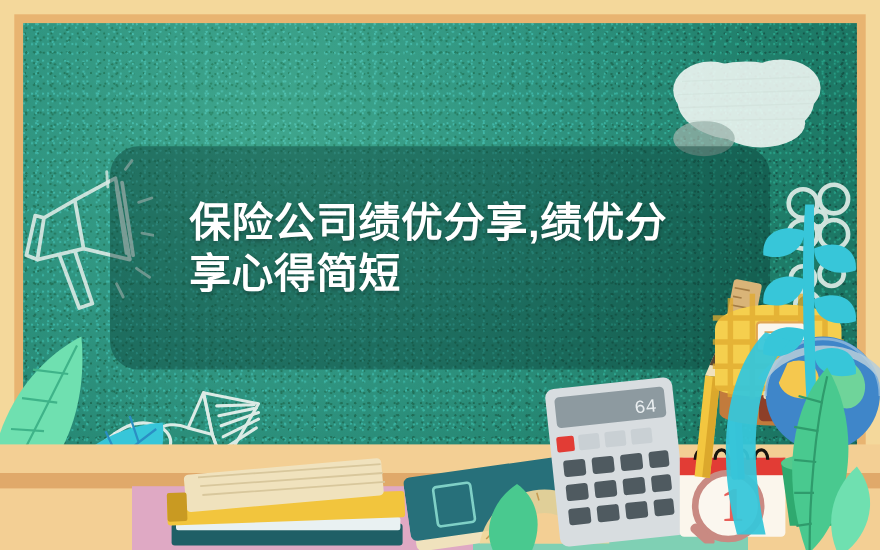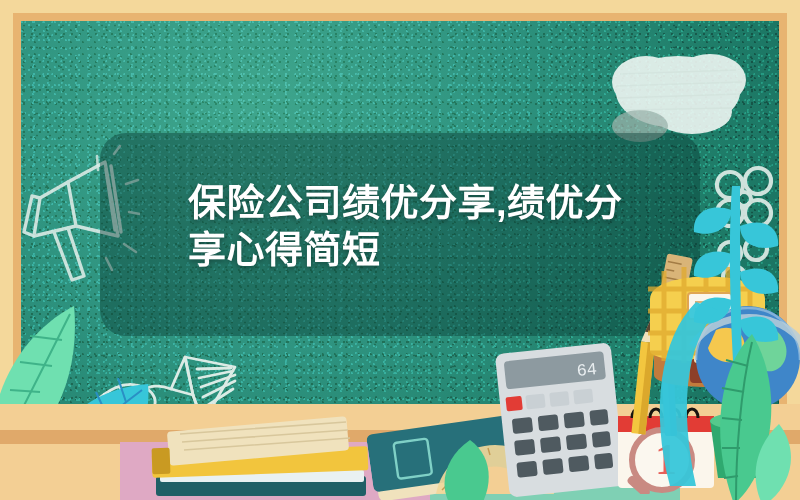--- a/index.html
+++ b/index.html
@@ -44,21 +44,21 @@
 
   
   .panel{
     position:absolute;left:100px;top:133px;width:600px;height:203px;
     background:rgba(6,58,50,.42);
     border-radius:26px;
   }
 
   
   .title{
-    position:absolute;left:188px;top:180px;width:470px;
+    position:absolute;left:172px;top:180px;width:470px;
     color:#ffffff;font-size:38px;line-height:47px;font-weight:bold;
     letter-spacing:.5px;
     text-shadow:0 2px 5px rgba(0,0,0,.35);
     white-space:pre-line;
   }
 
   
   .ledge{position:absolute;left:0;bottom:0;width:800px;height:96px;background:#f3cf94;}
   .ledge-dark{position:absolute;left:0;bottom:56px;width:800px;height:14px;background:#e0a96a;}
   .ledge-pink{position:absolute;left:120px;bottom:0;width:330px;height:58px;background:#dfa9c4;}

